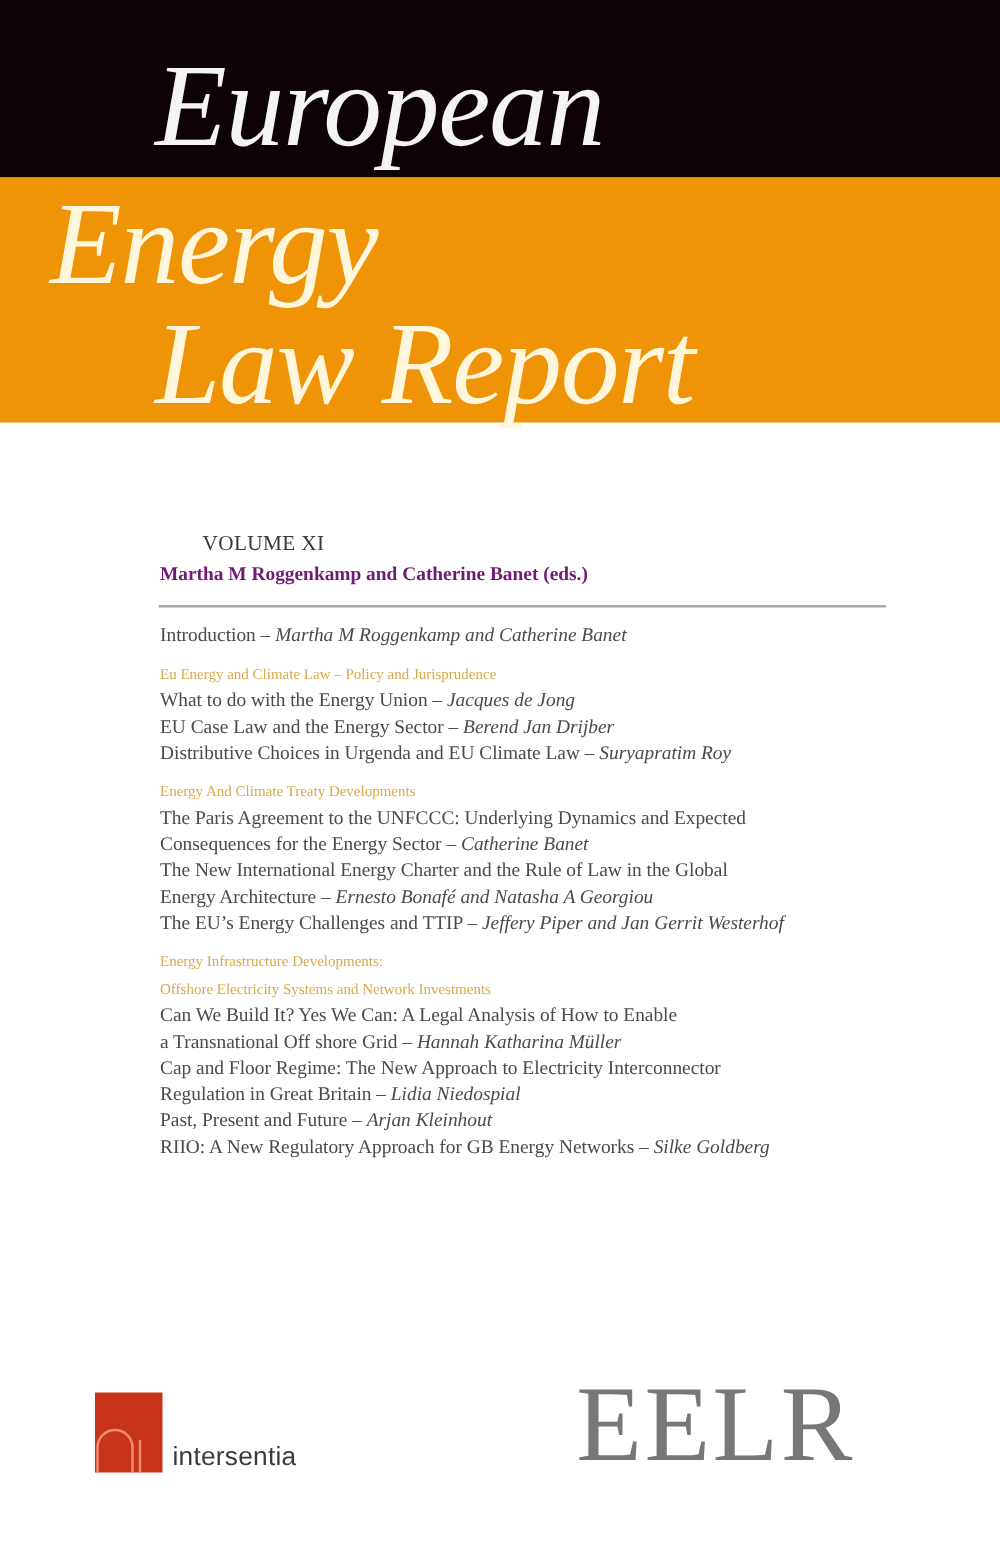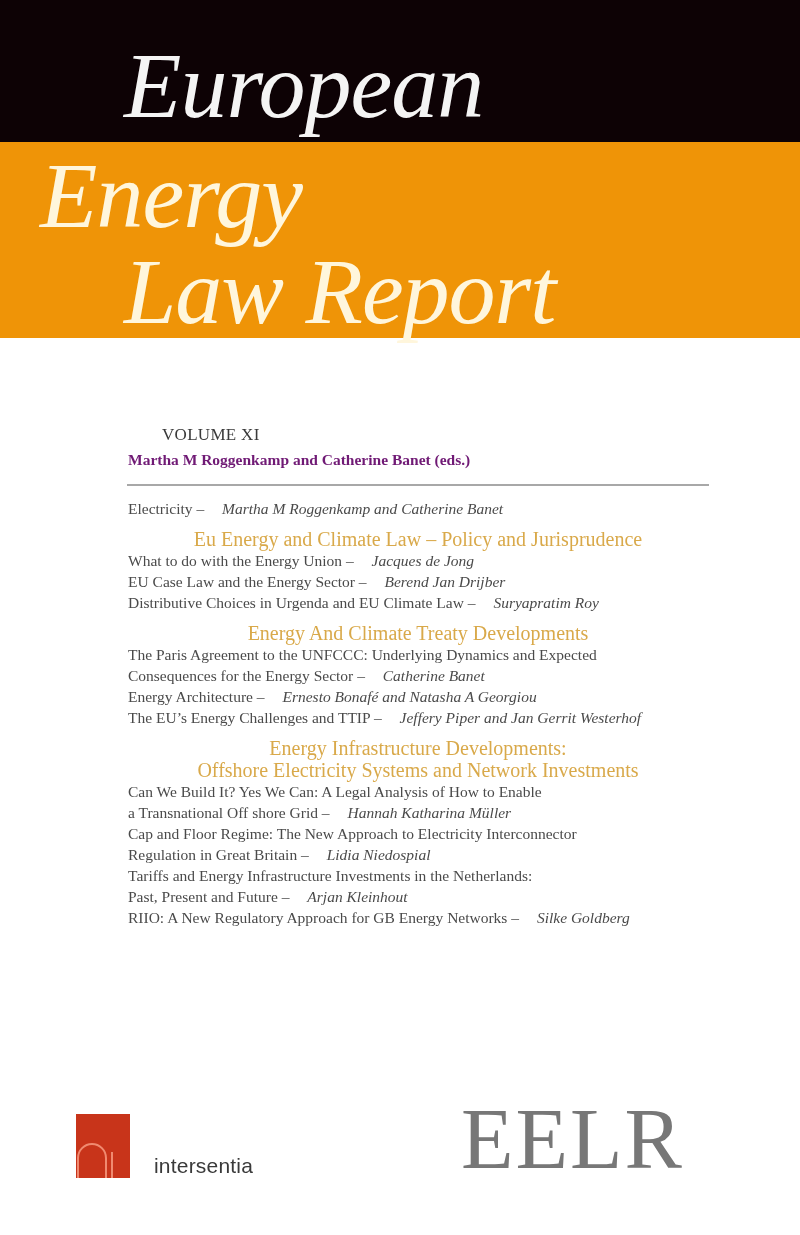--- a/index.html
+++ b/index.html
@@ -26,35 +26,35 @@
     .t-law { left: 124px; top: 244px; font-size: 94px; color: #fff6dc; letter-spacing: -1px; }
 
     .content {
       position: absolute; left: 128px; top: 422px; width: 580px;
       color: #4a4a4a; font-size: 15.5px;
     }
     .volume { font-size: 17px; letter-spacing: 0.3px; color: #3a3a3a; height: 26px; line-height: 26px; margin-left: 34px; }
     .editors { font-size: 15.5px; font-weight: bold; color: #701a75; height: 26px; line-height: 24px; }
     .rule { height: 2px; background: #a8a8a8; margin: 10px -1px 12px -1px; }
     .line { line-height: 21px; white-space: nowrap; }
-    .line .auth { font-style: italic; margin-left: 14px; }
+    .line .auth { font-style: italic; }
     .section { margin-top: 9px; }
-    .sec-head { color: #d9a94a; font-size: 20px; line-height: 22px; white-space: nowrap; text-align: center; }
+    .sec-head { color: #d9a94a; font-size: 12px; line-height: 22px; white-space: nowrap; }
     .intro { line-height: 21px; }
 
     .logo {
       position: absolute; left: 76px; top: 1114px; display: flex; align-items: flex-end;
     }
     .logo-box {
       width: 54px; height: 64px; background: #c8341a; position: relative;
     }
     .logo-box svg { position: absolute; left: 0; top: 0; }
     .logo-text {
       font-family: "Liberation Sans", sans-serif; font-size: 21px; color: #3a3a3a;
-      margin-left: 24px; line-height: 1; margin-bottom: 2px; letter-spacing: 0.2px;
+      margin-left: 8px; line-height: 1; margin-bottom: 2px; letter-spacing: 0.2px;
     }
     .eelr {
       position: absolute; left: 461px; top: 1096px; font-size: 86px;
       color: #777777; letter-spacing: 2px; line-height: 1;
       font-family: "Liberation Serif", serif;
       text-align: center;
     }
   </style>
 </head>
 <body>
@@ -65,46 +65,46 @@
 <h1 class="title t-european">European</h1>
 <h1 class="title t-energy">Energy</h1>
 <h1 class="title t-law">Law Report</h1>
 
 <div class="content">
   <div class="volume">VOLUME XI</div>
   <div class="editors">Martha M Roggenkamp and Catherine Banet (eds.)</div>
   <div class="rule"></div>
 
   <div class="intro line">
-    <span>Electricity – </span><span class="auth">Martha M Roggenkamp and Catherine Banet</span>
+    <span>Introduction – </span><span class="auth">Martha M Roggenkamp and Catherine Banet</span>
   </div>
 
   <div class="section">
     <div class="sec-head">Eu Energy and Climate Law – Policy and Jurisprudence</div>
     <div class="line"><span>What to do with the Energy Union – </span><span class="auth">Jacques de Jong</span></div>
     <div class="line"><span>EU Case Law and the Energy Sector – </span><span class="auth">Berend Jan Drijber</span></div>
     <div class="line"><span>Distributive Choices in Urgenda and EU Climate Law – </span><span class="auth">Suryapratim Roy</span></div>
   </div>
 
   <div class="section">
     <div class="sec-head">Energy And Climate Treaty Developments</div>
     <div class="line"><span>The Paris Agreement to the UNFCCC: Underlying Dynamics and Expected</span><span class="auth"></span></div>
     <div class="line"><span>Consequences for the Energy Sector – </span><span class="auth">Catherine Banet</span></div>
+    <div class="line"><span>The New International Energy Charter and the Rule of Law in the Global</span><span class="auth"></span></div>
     <div class="line"><span>Energy Architecture – </span><span class="auth">Ernesto Bonafé and Natasha A Georgiou</span></div>
     <div class="line"><span>The EU’s Energy Challenges and TTIP – </span><span class="auth">Jeffery Piper and Jan Gerrit Westerhof</span></div>
   </div>
 
   <div class="section">
     <div class="sec-head">Energy Infrastructure Developments:</div>
     <div class="sec-head">Offshore Electricity Systems and Network Investments</div>
     <div class="line"><span>Can We Build It? Yes We Can: A Legal Analysis of How to Enable</span><span class="auth"></span></div>
     <div class="line"><span>a Transnational Off shore Grid – </span><span class="auth">Hannah Katharina Müller</span></div>
     <div class="line"><span>Cap and Floor Regime: The New Approach to Electricity Interconnector</span><span class="auth"></span></div>
     <div class="line"><span>Regulation in Great Britain – </span><span class="auth">Lidia Niedospial</span></div>
-    <div class="line"><span>Tariffs and Energy Infrastructure Investments in the Netherlands:</span><span class="auth"></span></div>
     <div class="line"><span>Past, Present and Future – </span><span class="auth">Arjan Kleinhout</span></div>
     <div class="line"><span>RIIO: A New Regulatory Approach for GB Energy Networks – </span><span class="auth">Silke Goldberg</span></div>
   </div>
 </div>
 
 <div class="logo">
   <div class="logo-box">
     <svg width="54" height="64" viewBox="0 0 54 64">
       <path d="M2 64 V44 a14 14 0 0 1 28 0 V64" fill="none" stroke="#f08a70" stroke-width="2"></path>
       <line x1="36" y1="38" x2="36" y2="64" stroke="#f08a70" stroke-width="2"></line>

